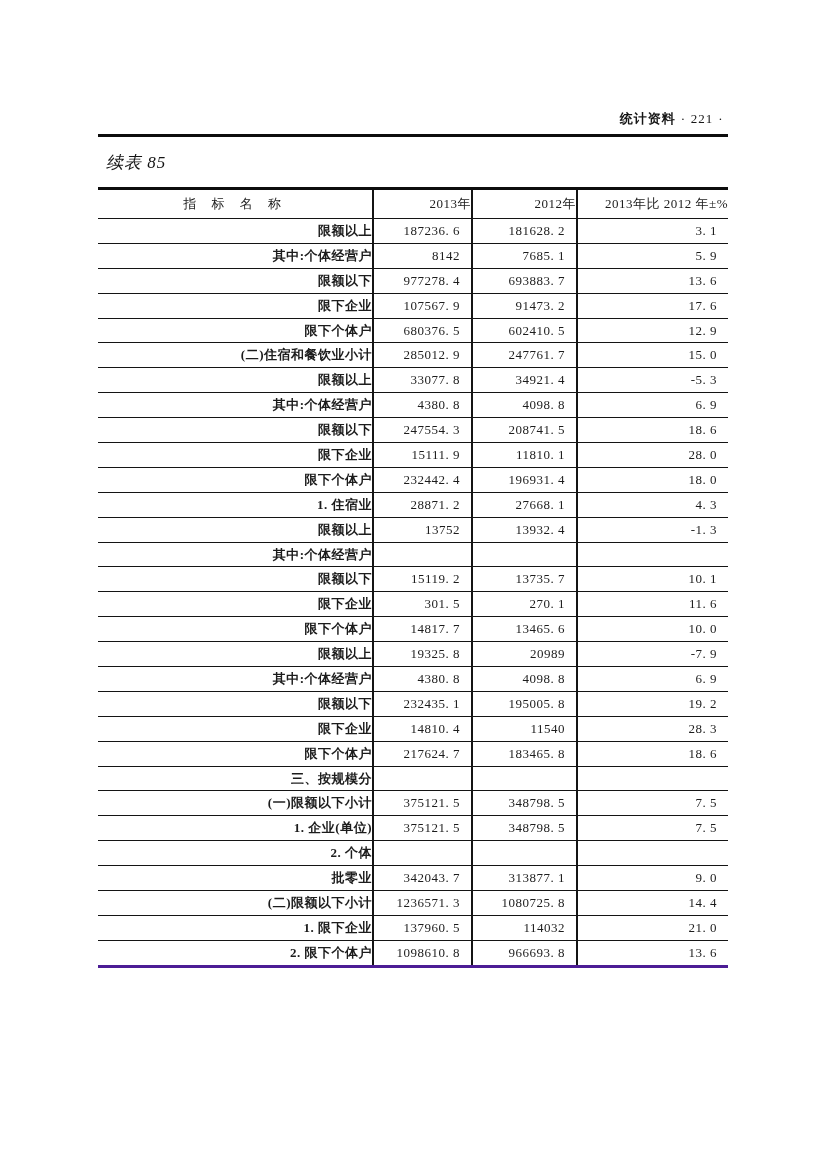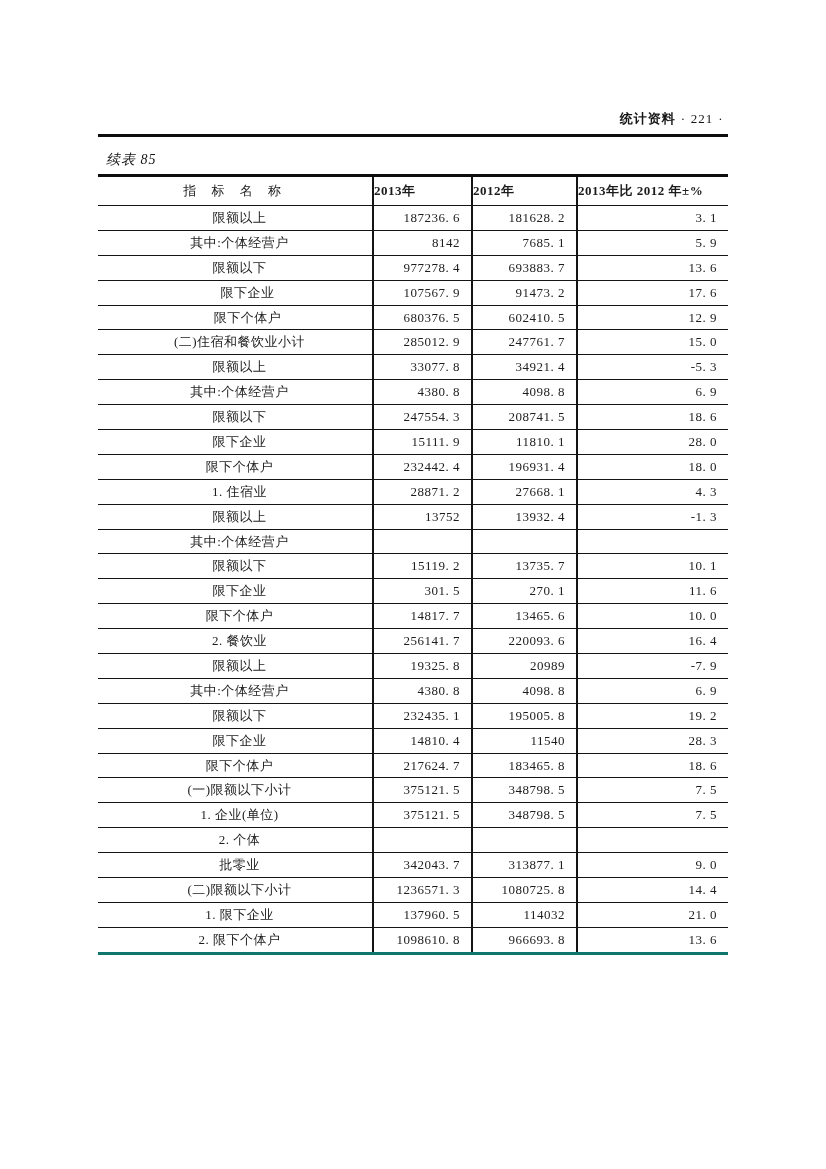--- a/index.html
+++ b/index.html
@@ -36,32 +36,32 @@
   .page-dot { padding: 0 5px; }
   .page-number { letter-spacing: 1px; }
   .header-rule {
     height: 3px;
     background: #0d0d0d;
     margin-top: 6px;
   }
   .table-caption {
     margin-top: 14px;
     margin-left: 8px;
-    font-size: 14px;
+    font-size: 17px;
     font-style: italic;
     letter-spacing: 1px;
     color: #141414;
   }
   table.stat-table {
     width: 630px;
     border-collapse: collapse;
     table-layout: fixed;
-    margin-top: 5px;
+    margin-top: 13px;
     border-top: 3px solid #0d0d0d;
-    border-bottom: 3px solid #0f766e;
+    border-bottom: 3px solid #4c1d95;
   }
   .stat-table th, .stat-table td {
     border-bottom: 1.8px solid #141414;
     font-weight: normal;
     font-size: 13px;
     padding: 0;
     overflow: hidden;
     white-space: nowrap;
   }
   .stat-table th { height: 28px; }
@@ -71,25 +71,26 @@
     border-left: 2px solid #141414;
   }
   .col-name   { width: 275px; }
   .col-y2013  { width: 99px; }
   .col-y2012  { width: 105px; }
   .col-change { width: 151px; }
   th.h-name {
     text-align: center;
     letter-spacing: 6px;
   }
-  th.h-num { text-align: left; letter-spacing: 0.5px; font-weight: bold; }
+  th.h-num { text-align: right; letter-spacing: 0.5px; }
   td.name {
-    text-align: center;
+    text-align: right;
     padding-left: 9px;
     letter-spacing: 0.5px;
+    font-weight: bold;
   }
   td.name.indent { padding-left: 25px; }
   td.num {
     text-align: right;
     padding-right: 11px;
     letter-spacing: 0.5px;
   }
 </style>
 </head>
 <body>
@@ -216,26 +217,20 @@
           <td class="num">270. 1</td>
           <td class="num">11. 6</td>
         </tr>
         <tr>
           <td class="name">限下个体户</td>
           <td class="num">14817. 7</td>
           <td class="num">13465. 6</td>
           <td class="num">10. 0</td>
         </tr>
         <tr>
-          <td class="name">2. 餐饮业</td>
-          <td class="num">256141. 7</td>
-          <td class="num">220093. 6</td>
-          <td class="num">16. 4</td>
-        </tr>
-        <tr>
           <td class="name">限额以上</td>
           <td class="num">19325. 8</td>
           <td class="num">20989</td>
           <td class="num">-7. 9</td>
         </tr>
         <tr>
           <td class="name">其中:个体经营户</td>
           <td class="num">4380. 8</td>
           <td class="num">4098. 8</td>
           <td class="num">6. 9</td>
@@ -252,20 +247,26 @@
           <td class="num">11540</td>
           <td class="num">28. 3</td>
         </tr>
         <tr>
           <td class="name">限下个体户</td>
           <td class="num">217624. 7</td>
           <td class="num">183465. 8</td>
           <td class="num">18. 6</td>
         </tr>
         <tr>
+          <td class="name">三、按规模分</td>
+          <td class="num"></td>
+          <td class="num"></td>
+          <td class="num"></td>
+        </tr>
+        <tr>
           <td class="name">(一)限额以下小计</td>
           <td class="num">375121. 5</td>
           <td class="num">348798. 5</td>
           <td class="num">7. 5</td>
         </tr>
         <tr>
           <td class="name">1. 企业(单位)</td>
           <td class="num">375121. 5</td>
           <td class="num">348798. 5</td>
           <td class="num">7. 5</td>

